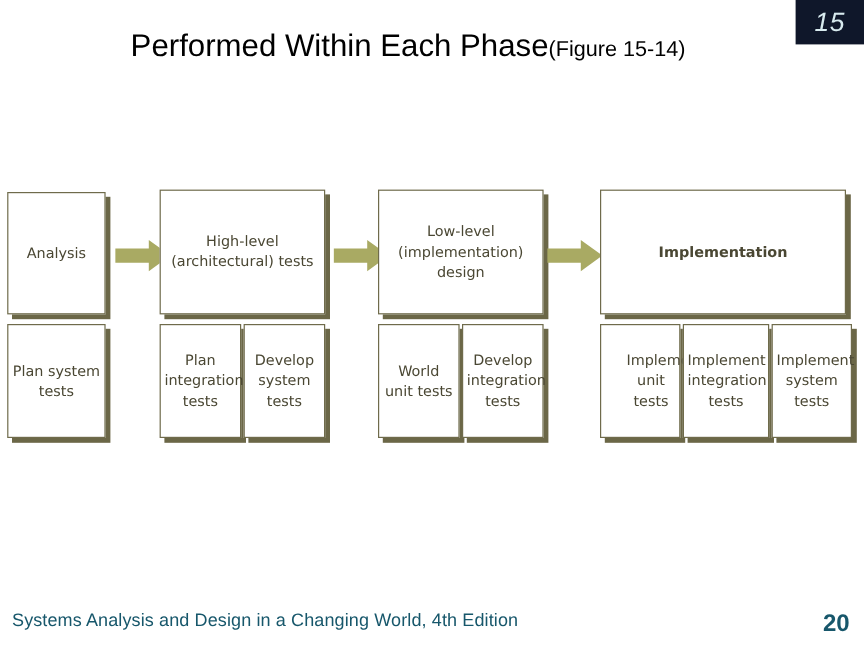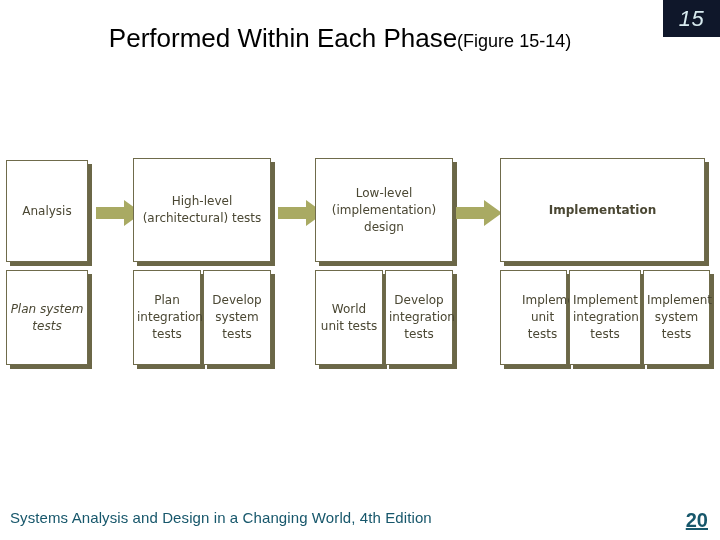--- a/index.html
+++ b/index.html
@@ -50,21 +50,21 @@
   .arrow{ position:absolute; width:46px; height:30px; }
   .arrow svg{display:block;width:46px;height:30px;}
 
   
   .footer-text{
     position:absolute; left:10px; bottom:14px;
     color:#17576b; font-size:15px; letter-spacing:.1px;
   }
   .footer-num{
     position:absolute; right:12px; bottom:8px;
-    color:#17576b; font-size:20px; font-weight:bold;text-decoration:underline;
+    color:#17576b; font-size:20px; font-weight:bold;
   }
 </style>
 </head>
 <body>
 
 <div id="slide">
 
   <div class="page-badge">15</div>
 
   <div class="title-block">
@@ -72,21 +72,21 @@
       <span>Performed Within Each Phase</span><span class="title-sub">(Figure 15-14)</span>
     </div>
   </div>
 
   <div class="diagram">
 
     <div class="col" style="left:6px;width:86px;">
       <div class="bx" style="left:0;top:10px;width:82px;height:102px;">
         <span>Analysis</span>
       </div>
-      <div class="bx" style="left:0;top:120px;width:82px;height:95px;font-style:italic;">
+      <div class="bx" style="left:0;top:120px;width:82px;height:95px;">
         <span>Plan system tests</span>
       </div>
     </div>
 
     <div class="arrow" style="left:96px;top:48px;">
       <svg viewBox="0 0 46 30" xmlns="http://www.w3.org/2000/svg">
         <path d="M0,9 L28,9 L28,2 L46,15 L28,28 L28,21 L0,21 Z" fill="#a9aa63"></path>
       </svg>
     </div>
 

